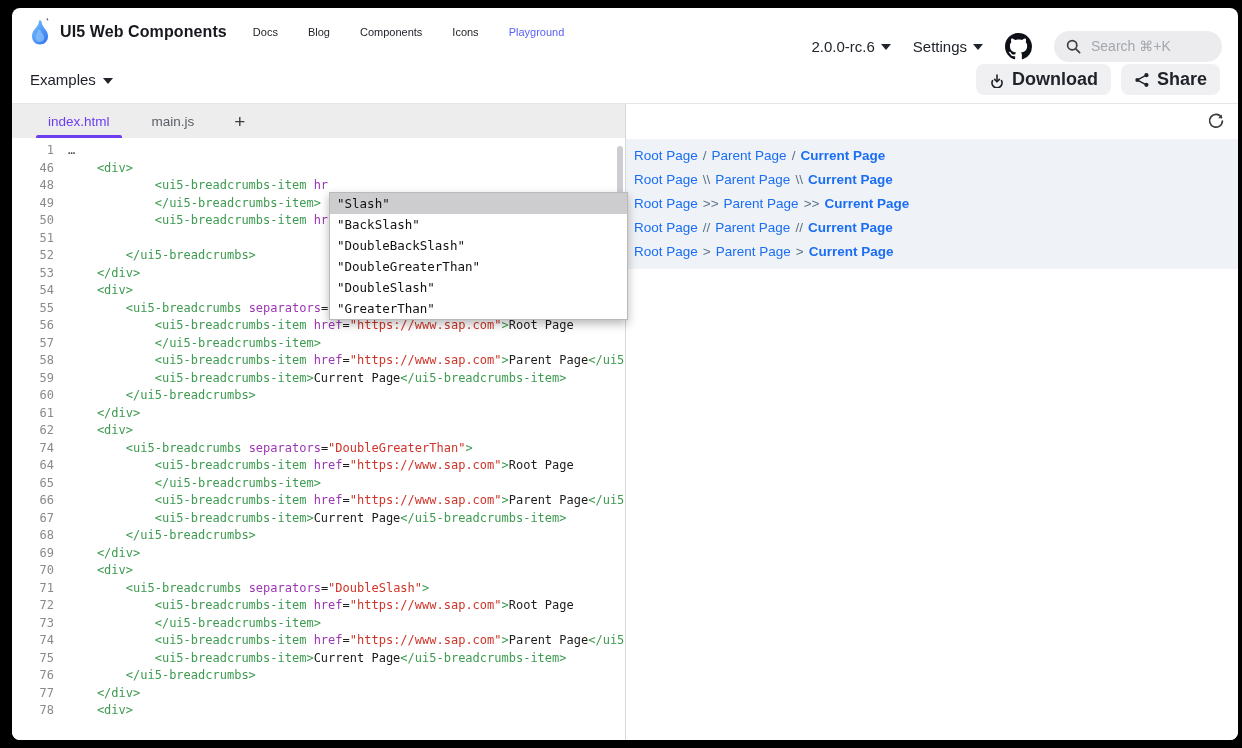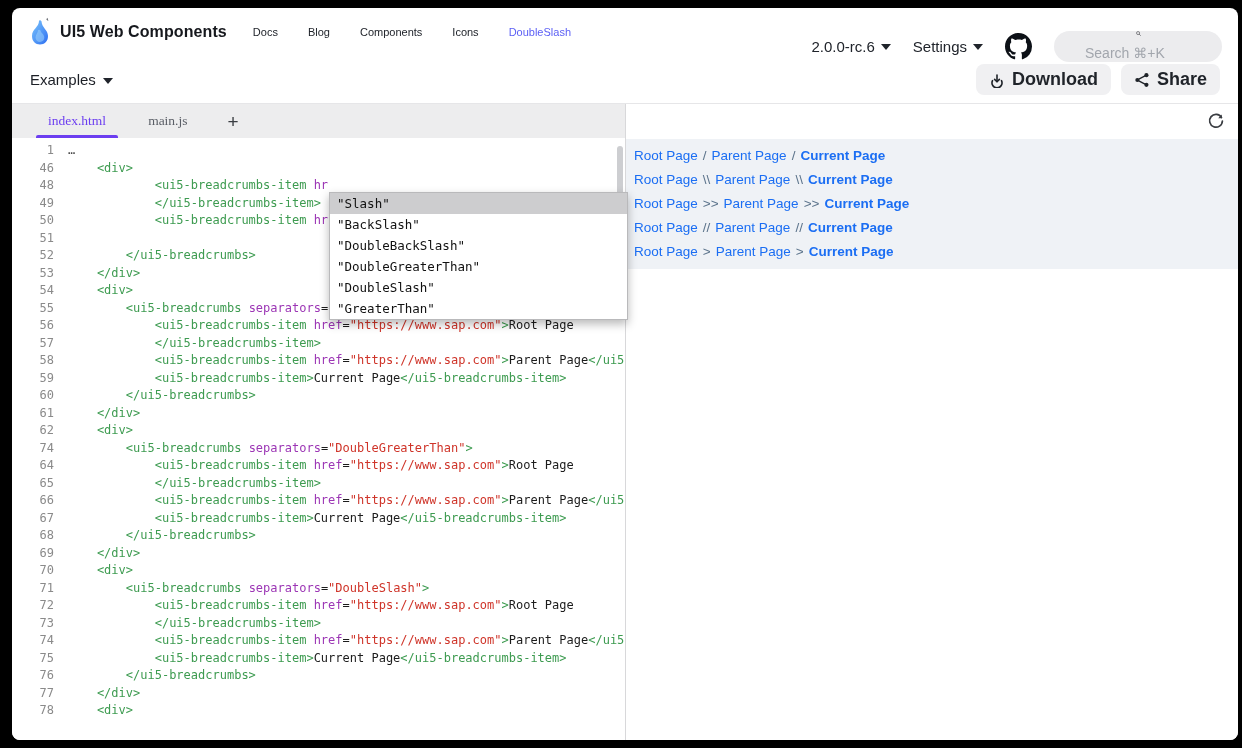--- a/index.html
+++ b/index.html
@@ -12,36 +12,36 @@
   .hdr{height:48px;display:flex;align-items:center;padding:0 16px;flex:0 0 auto;}
   .brand{display:flex;align-items:center;gap:8px;margin-right:26px;}
   .brand-name{font-size:16px;font-weight:700;color:#16181d;letter-spacing:.1px;}
   .nav{display:flex;align-items:center;gap:30px;}
   .nav a{text-decoration:none;font-size:11px;color:#20242b;font-weight:400;cursor:pointer;}
   .nav a.active{color:var(--nav-active);}
   .hdr-right{margin-left:auto;display:flex;align-items:center;gap:22px;margin-top:28px;}
   .drop{display:flex;align-items:center;gap:6px;font-size:15px;color:#20242b;font-weight:500;cursor:pointer;}
   .caret{width:0;height:0;border-left:5px solid transparent;border-right:5px solid transparent;border-top:6px solid #20242b;margin-top:2px;}
   .gh{width:27px;height:27px;fill:#0d1117;cursor:pointer;display:block;}
-  .search-pill{display:flex;align-items:center;gap:8px;background:#ececee;border-radius:16px;height:31px;width:168px;padding:0 12px;flex-direction:column;}
+  .search-pill{display:flex;align-items:center;gap:8px;background:#ececee;border-radius:16px;height:31px;width:168px;padding:0 12px;}
   .search-pill input{border:0;background:transparent;outline:none;font-size:14px;color:#333;width:110px;font-family:"Liberation Sans",sans-serif;}
   .search-pill input::placeholder{color:#a2a6ad;}
 
   
   .tbar{height:48px;display:flex;align-items:center;padding:0 18px;border-bottom:1px solid #e6e6e8;flex:0 0 auto;}
   .tbar-left{display:flex;align-items:center;gap:7px;font-size:15px;font-weight:500;color:#1c1f26;cursor:pointer;}
   .tbar-right{margin-left:auto;display:flex;gap:10px;}
   .btn{display:flex;align-items:center;gap:7px;background:#f0f0f2;border:0;border-radius:8px;height:31px;padding:0 13px;font-size:18px;font-weight:600;color:#1f2329;cursor:pointer;font-family:"Liberation Sans",sans-serif;}
   .btn svg{display:block;}
 
   
   .main{flex:1;display:flex;min-height:0;position:relative;}
   .editor{width:614px;flex:0 0 auto;border-right:1px solid #d8d8da;display:flex;flex-direction:column;position:relative;min-height:0;}
   .tabbar{height:34px;background:#ededee;display:flex;align-items:flex-end;padding-left:28px;flex:0 0 auto;}
-  .tab{font-size:13.5px;color:#5a5e66;padding:0 8px 9px;margin-right:26px;cursor:pointer;position:relative;font-family:Liberation Serif, serif;}
+  .tab{font-size:13.5px;color:#5a5e66;padding:0 8px 9px;margin-right:26px;cursor:pointer;position:relative;}
   .tab.active{color:var(--tab-active);}
   .tab.active::after{content:"";position:absolute;left:-4px;right:-4px;bottom:0;height:3px;background:var(--tab-active);border-radius:2px 2px 0 0;}
   .tab-plus{font-size:19px;color:#3a3d42;padding:0 6px 7px;cursor:pointer;line-height:1;}
   .code{flex:1;overflow:hidden;padding-top:4px;position:relative;background:#fff;}
   .cl{display:flex;height:17.5px;line-height:17.5px;font-family:"DejaVu Sans Mono","Liberation Mono",monospace;font-size:12px;white-space:pre;}
   .ln{width:42px;text-align:right;color:var(--line-no);flex:0 0 auto;margin-right:14px;}
   .cd{white-space:pre;}
   .tk-g{color:var(--code-tag);}
   .tk-p{color:var(--code-attr);}
   .tk-r{color:var(--code-str);}
@@ -83,21 +83,21 @@
         <path fill="#9fd3fb" d="M10 13 C10 16 7.5 17.5 7.5 20.5 C7.5 23.2 9.5 25 12 25 C14.5 25 16.3 23.2 16.3 20.6 C16.3 17 12.5 16 12.2 12.8 Z" opacity=".55"></path>
         <path fill="#6b6e74" d="M18.2 2.2 L19.6 0.8 L20.4 4.2 Z"></path>
       </svg>
       <span class="brand-name">UI5 Web Components</span>
     </div>
     <nav class="nav">
       <a>Docs</a>
       <a>Blog</a>
       <a>Components</a>
       <a>Icons</a>
-      <a class="active">DoubleSlash</a>
+      <a class="active">Playground</a>
     </nav>
     <div class="hdr-right">
       <div class="drop">
         <span>2.0.0-rc.6</span>
         <span class="caret"></span>
       </div>
       <div class="drop">
         <span>Settings</span>
         <span class="caret"></span>
       </div>

